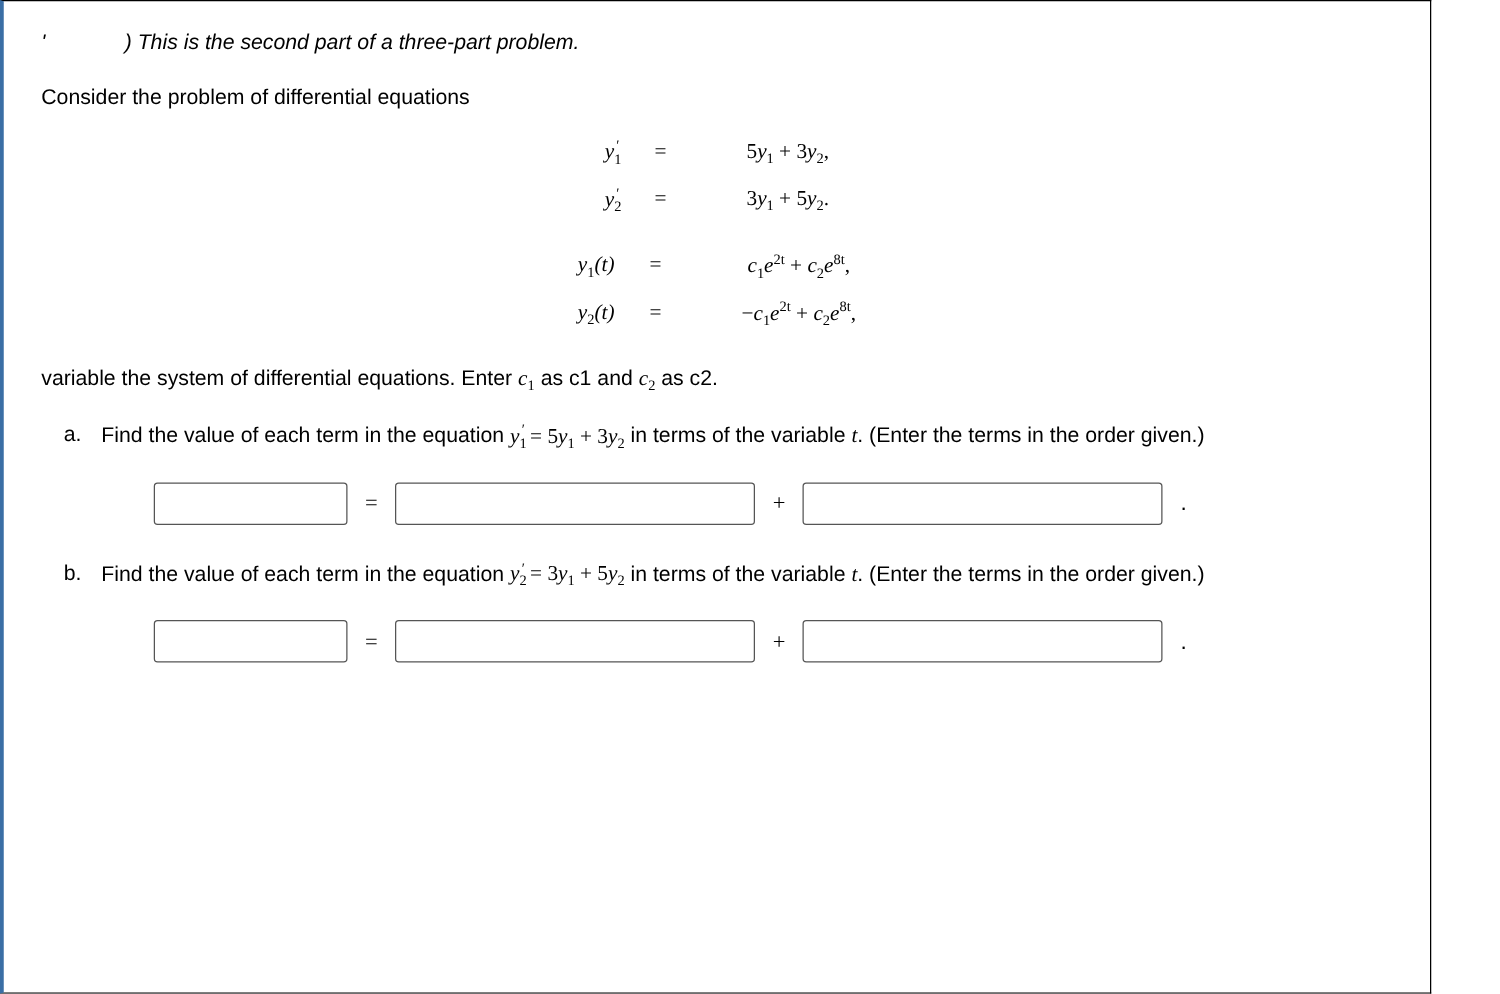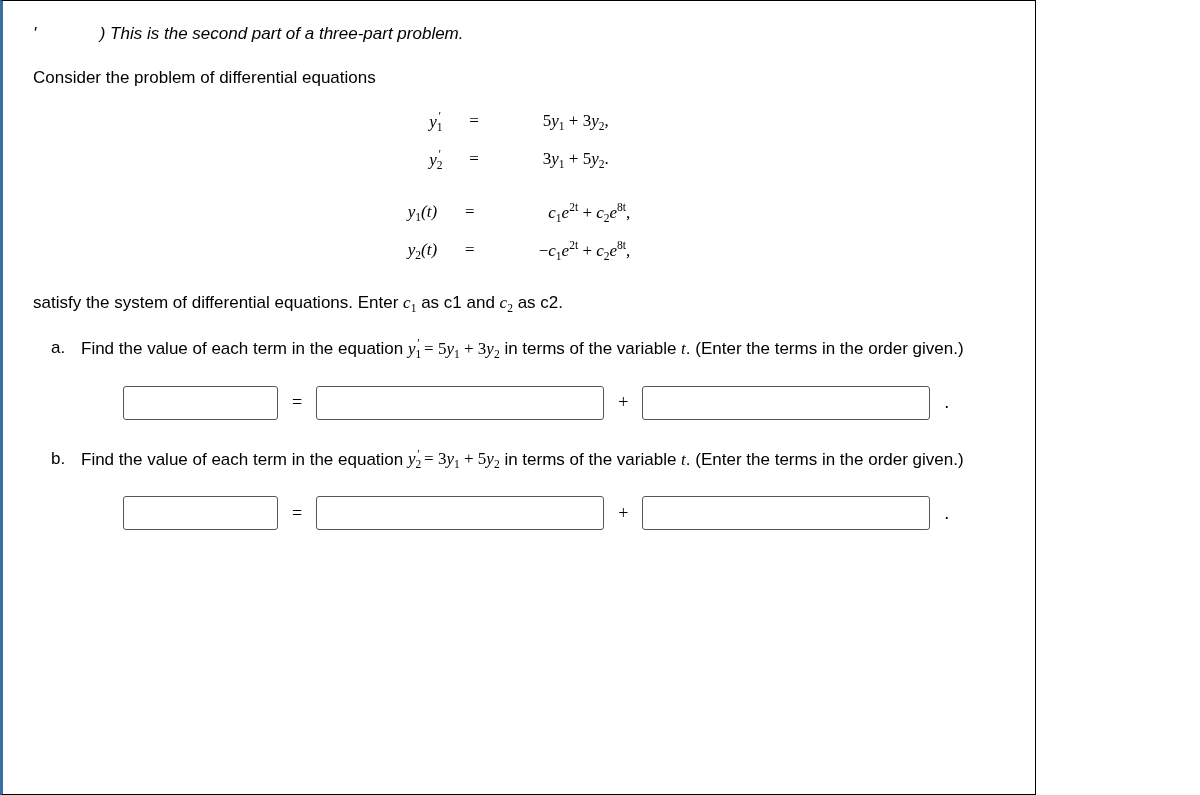--- a/index.html
+++ b/index.html
@@ -3,21 +3,21 @@
 <meta charset="utf-8">
 <style>
   body {
     margin: 0;
     padding: 0;
     font-family: Arial, Helvetica, sans-serif;
     background: #ffffff;
     color: #000000;
   }
   .page {
-    width: 1036px;
+    width: 1145px;
     height: 795px;
     box-sizing: border-box;
     border: 1px solid #000;
     border-left: 3px solid #3a6ea5;
     padding: 20px 30px 20px 30px;
     font-size: 17px;
     line-height: 1.5;
   }
   .intro .apost {
     font-style: italic;
@@ -41,21 +41,21 @@
     font-family: 'Cambria Math', 'STIX', 'Times New Roman', serif;
   }
   .eq-grid .lhs {
     text-align: right;
     font-style: italic;
   }
   .eq-grid .eq {
     text-align: center;
   }
   .eq-grid .rhs {
-    text-align: right;
+    text-align: center;
     font-style: italic;
     margin-left: 36px;
   }
   .eq-grid .rhs .n,
   .math .n { font-style: normal; }
   .math {
     font-family: 'Cambria Math', 'STIX', 'Times New Roman', serif;
     font-style: italic;
   }
   sub, sup { font-style: normal; font-size: 0.68em; }
@@ -122,21 +122,21 @@
       <div class="eq">=</div>
       <div class="rhs">c<sub>1</sub>e<sup>2t</sup> <span class="n">+</span> c<sub>2</sub>e<sup>8t</sup><span class="n">,</span></div>
 
       <div class="lhs"><span class="math">y</span><sub>2</sub><span class="n">(</span>t<span class="n">)</span></div>
       <div class="eq">=</div>
       <div class="rhs"><span class="n">−</span>c<sub>1</sub>e<sup>2t</sup> <span class="n">+</span> c<sub>2</sub>e<sup>8t</sup><span class="n">,</span></div>
     </div>
   </div>
 
   <div class="section-text">
-    <span>satisfy the system of differential equations. Enter </span><span class="math">c<sub>1</sub></span><span> as c1 and </span><span class="math">c<sub>2</sub></span><span> as c2.</span>
+    <span>variable the system of differential equations. Enter </span><span class="math">c<sub>1</sub></span><span> as c1 and </span><span class="math">c<sub>2</sub></span><span> as c2.</span>
   </div>
 
   <div class="list-item">
     <div class="letter">a.</div>
     <div>
       <span>Find the value of each term in the equation </span><span class="math">y<sub>1</sub><sup style="margin-left:-4px;">′</sup> <span class="n">= 5</span>y<sub>1</sub> <span class="n">+ 3</span>y<sub>2</sub></span><span> in terms of the variable </span><span class="math">t</span><span>. (Enter the terms in the order given.)</span>
     </div>
   </div>
 
   <div class="answer-row">

